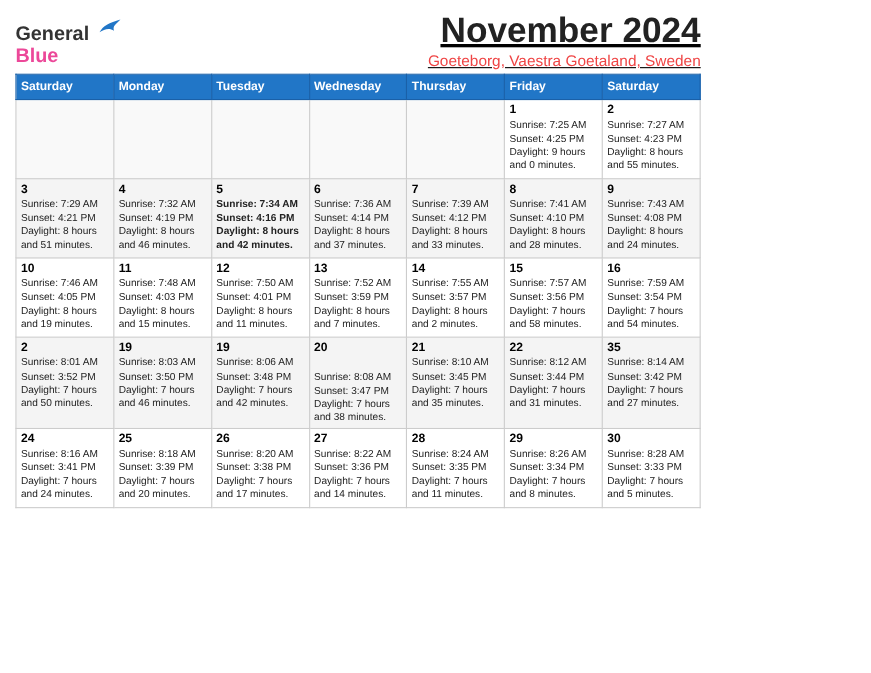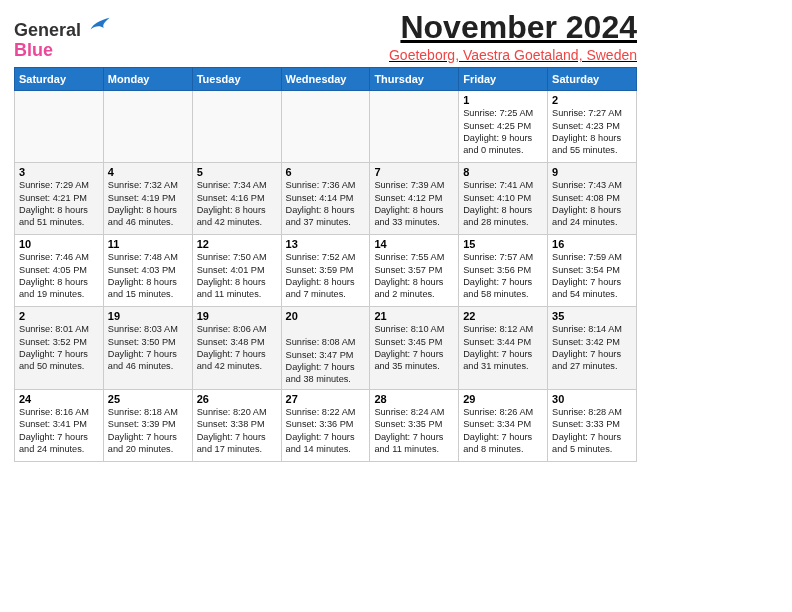--- a/index.html
+++ b/index.html
@@ -169,21 +169,21 @@
           </td>
           <td>
             <span class="day-number">4</span>
             <div class="day-info" style="white-space: pre-line;">Sunrise: 7:32 AM
 Sunset: 4:19 PM
 Daylight: 8 hours
 and 46 minutes.</div>
           </td>
           <td>
             <span class="day-number">5</span>
-            <div class="day-info" style="white-space: pre-line;">Sunrise: 7:34 AM
+            <div class="day-info" style="white-space: pre-line; font-weight: bold;">Sunrise: 7:34 AM
 Sunset: 4:16 PM
 Daylight: 8 hours
 and 42 minutes.</div>
           </td>
           <td>
             <span class="day-number">6</span>
             <div class="day-info" style="white-space: pre-line;">Sunrise: 7:36 AM
 Sunset: 4:14 PM
 Daylight: 8 hours
 and 37 minutes.</div>

